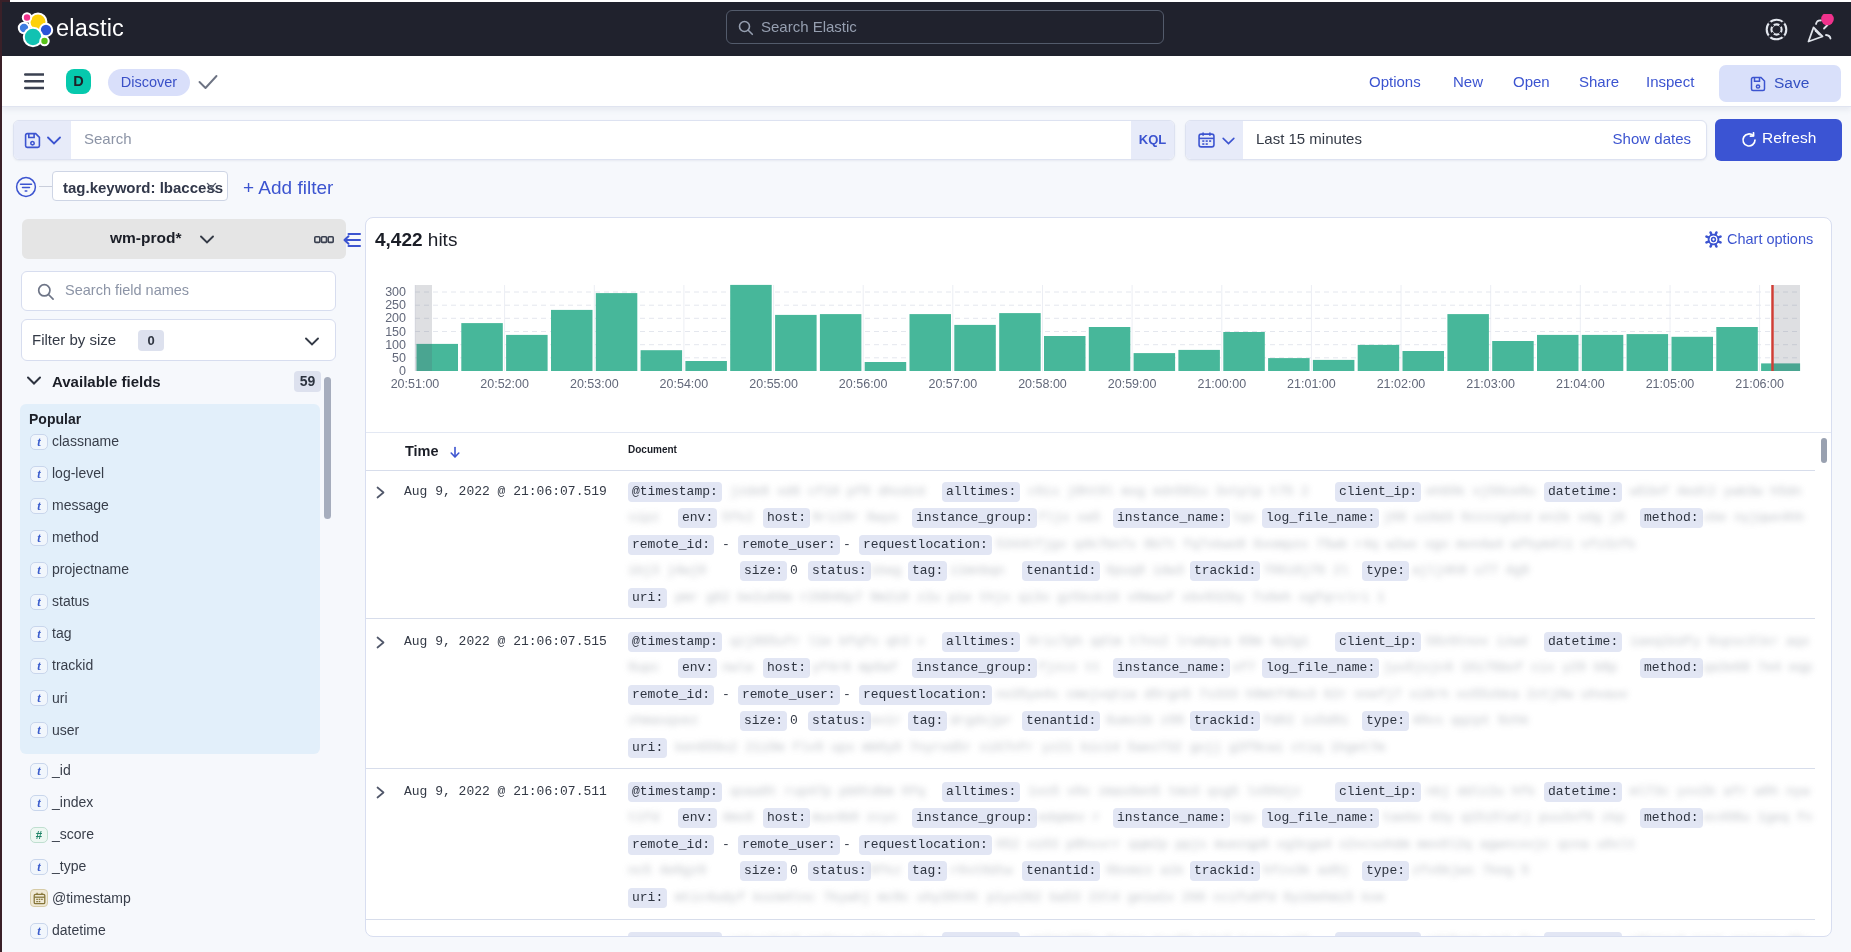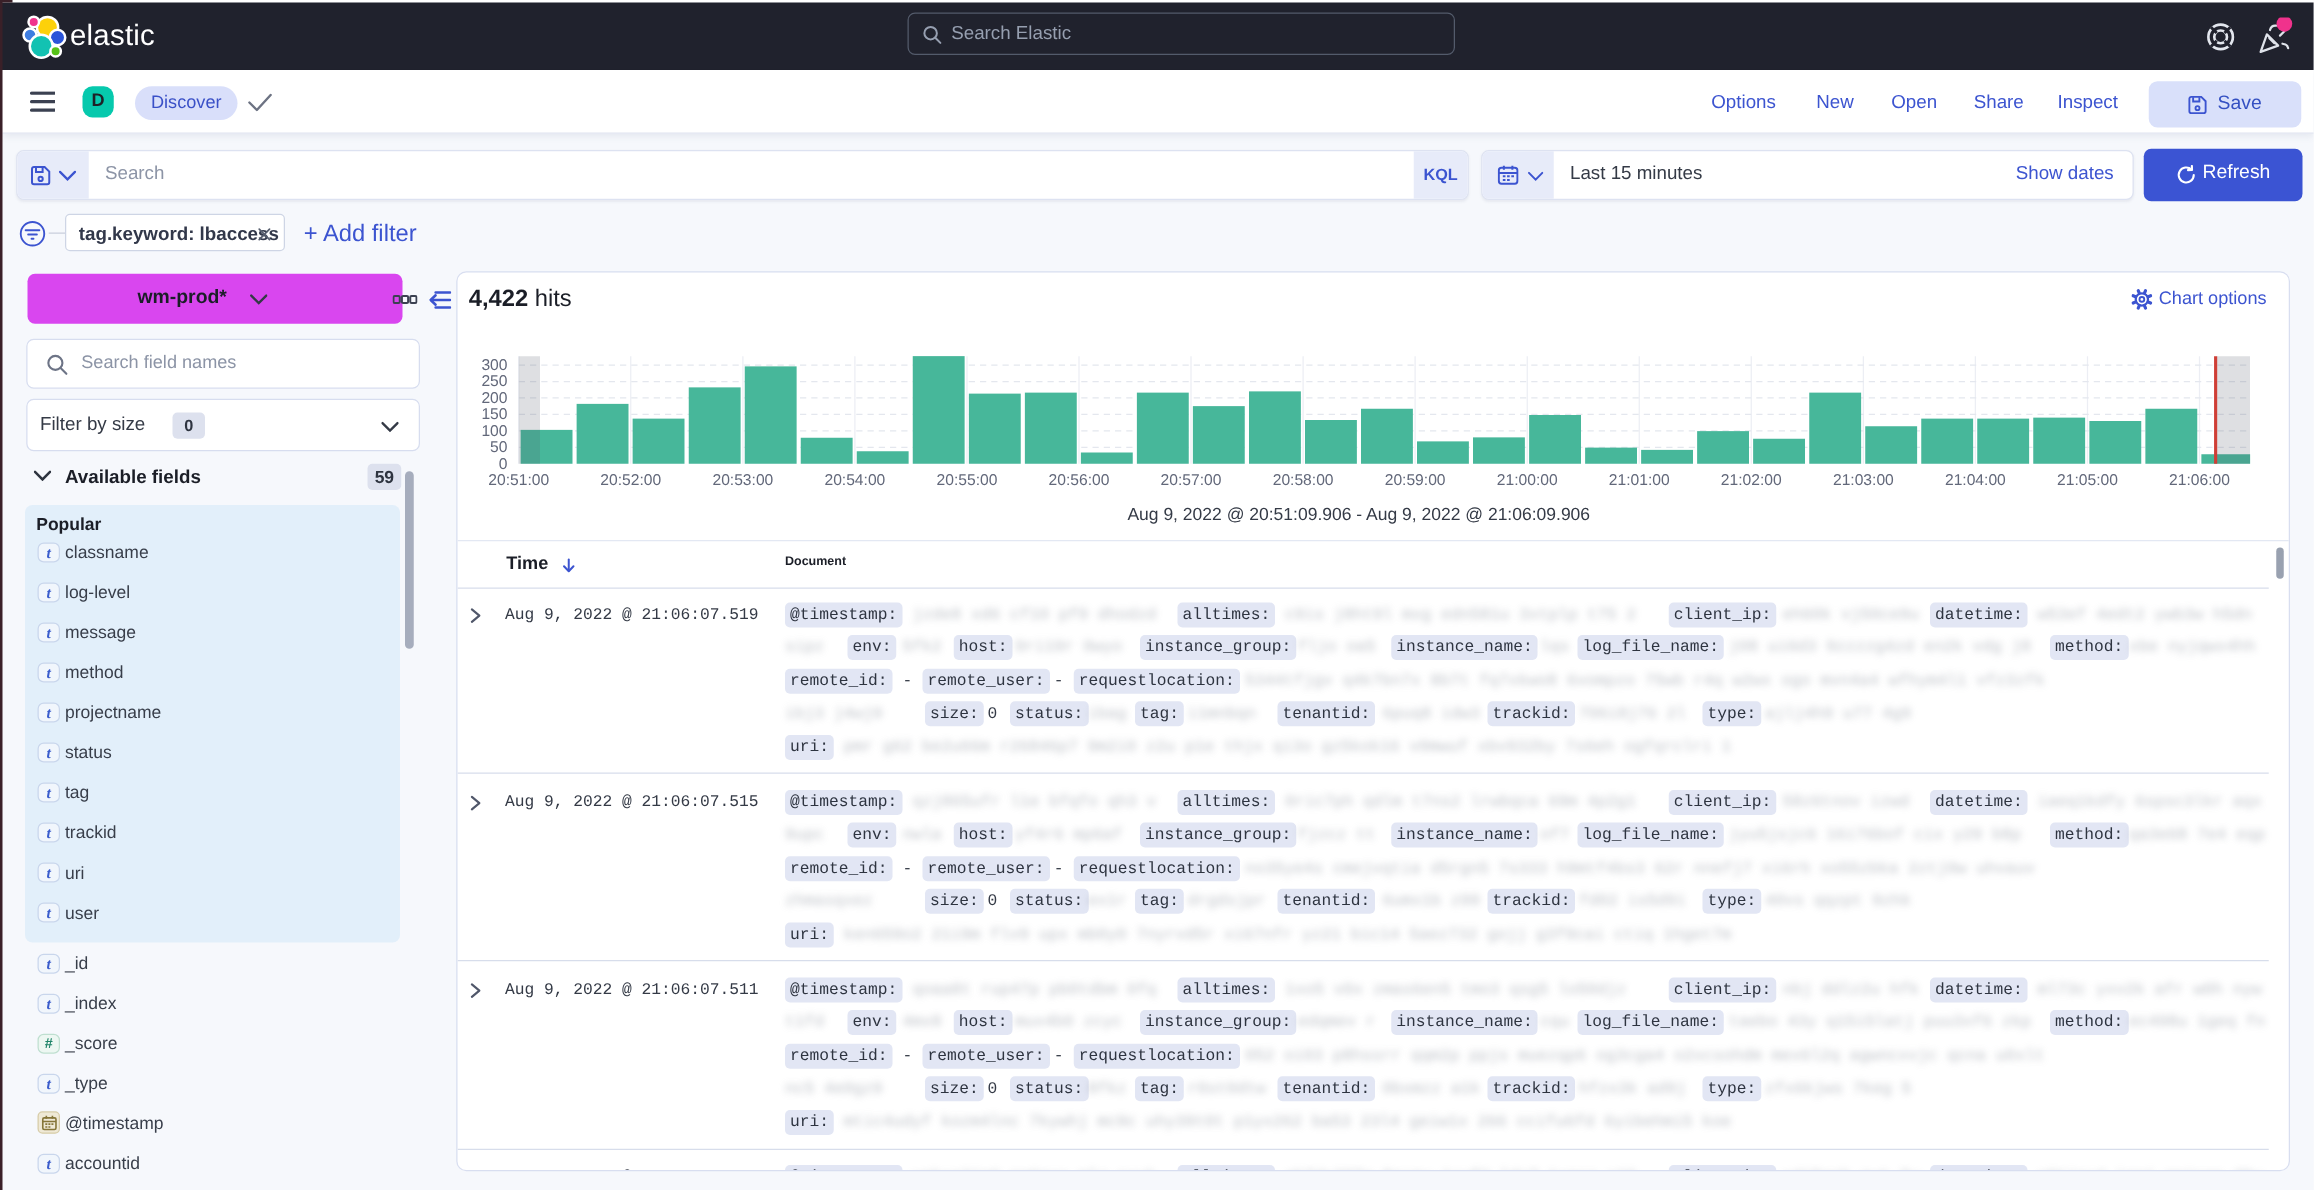--- a/index.html
+++ b/index.html
@@ -27,21 +27,21 @@
 #dprep{position:absolute;left:0;top:0;width:57px;height:38px;background:#e7ebf9;border-radius:5px 0 0 5px}
 #dtxt{position:absolute;left:70px;top:9px;font-size:15px;color:#343a46}
 #dshow{position:absolute;right:15px;top:9px;font-size:15px;color:#3c54d0}
 #refresh{position:absolute;left:1715px;top:119px;width:127px;height:42px;border-radius:6px;background:#3b54d3}
 #refresh span{position:absolute;left:47px;top:10px;font-size:15.5px;color:#fff}
 
 #fpill{position:absolute;left:52px;top:171px;width:176px;height:30px;background:#fff;border:1px solid #ced5e5;border-radius:4px}
 #fpill b{position:absolute;left:10px;top:7px;font-size:15px;font-weight:bold;color:#32384a}
 #addf{position:absolute;left:243px;top:177px;font-size:19px;color:#3c54d0}
 
-#wmbtn{position:absolute;left:22px;top:219px;width:300px;height:40px;background:#d946ef;border-radius:6px}
+#wmbtn{position:absolute;left:22px;top:219px;width:324px;height:40px;background:#e5e5e5;border-radius:6px}
 #wmbtn b{position:absolute;left:88px;top:10px;font-size:15.5px;color:#1b1e27}
 #sfn{position:absolute;left:21px;top:271px;width:315px;height:40px;background:#fff;border:1px solid #d7ddef;border-radius:6px}
 #sfn span{position:absolute;left:43px;top:10px;font-size:14.5px;color:#8c94a6}
 #fbt{position:absolute;left:21px;top:319px;width:315px;height:42px;background:#fff;border:1px solid #d7ddef;border-radius:6px}
 #fbt .t{position:absolute;left:10px;top:11px;font-size:15px;color:#343a46}
 #fbt .z{position:absolute;left:116px;top:10px;width:26px;height:21px;background:#dde1ee;border-radius:4px;text-align:center;line-height:21px;font-size:13px;font-weight:bold;color:#2e3440}
 #avf{position:absolute;left:52px;top:373px;font-size:15px;font-weight:bold;color:#1b1e27}
 #avfb{position:absolute;left:294px;top:371px;width:27px;height:21px;background:#dde1ee;border-radius:4px;text-align:center;line-height:21px;font-size:14px;font-weight:bold;color:#2e3440}
 #bluep{position:absolute;left:20px;top:404px;width:300px;height:350px;background:#e2effa;border-radius:6px}
 #pop{position:absolute;left:29px;top:411px;font-size:14px;font-weight:bold;color:#1b1e27}
@@ -278,21 +278,21 @@
       <line x1="11" y1="0.8" x2="11" y2="3.6"></line>
       <line x1="4" y1="9" x2="6" y2="9"></line>
       <line x1="7" y1="9" x2="9" y2="9"></line>
       <line x1="10" y1="9" x2="12" y2="9"></line>
       <line x1="4" y1="11.8" x2="6" y2="11.8"></line>
       <line x1="7" y1="11.8" x2="9" y2="11.8"></line>
     </g>
   </svg>
 <div class="fitem" style="top:890.0px">@timestamp</div>
 <div class="tbadge" style="top:922.5px">t</div>
-<div class="fitem" style="top:922.0px">accountid</div>
+<div class="fitem" style="top:922.0px">datetime</div>
 <div id="sscroll"></div>
 <div id="card">
 <div id="hits"><b>4,422</b> hits</div>
 <svg class="abs" style="left:1339px;top:13px" width="17" height="17" viewBox="0 0 17 17">
       <g fill="none" stroke="#3c54d0">
         <circle cx="8.5" cy="8.5" r="4.9" stroke-width="1.8"></circle>
         <circle cx="8.5" cy="8.5" r="1.9" stroke-width="1.5"></circle>
         <g stroke-width="2.5" stroke-linecap="round">
           <line x1="13.49" y1="10.57" x2="15.52" y2="11.41"></line>
           <line x1="10.57" y1="13.49" x2="11.41" y2="15.52"></line>
@@ -380,21 +380,20 @@
       <text x="662.5" y="105" font-size="12.5" fill="#62687a" text-anchor="middle" font-family="Liberation Sans">20:58:00</text>
       <text x="752.1" y="105" font-size="12.5" fill="#62687a" text-anchor="middle" font-family="Liberation Sans">20:59:00</text>
       <text x="841.8" y="105" font-size="12.5" fill="#62687a" text-anchor="middle" font-family="Liberation Sans">21:00:00</text>
       <text x="931.4" y="105" font-size="12.5" fill="#62687a" text-anchor="middle" font-family="Liberation Sans">21:01:00</text>
       <text x="1021.0" y="105" font-size="12.5" fill="#62687a" text-anchor="middle" font-family="Liberation Sans">21:02:00</text>
       <text x="1110.7" y="105" font-size="12.5" fill="#62687a" text-anchor="middle" font-family="Liberation Sans">21:03:00</text>
       <text x="1200.3" y="105" font-size="12.5" fill="#62687a" text-anchor="middle" font-family="Liberation Sans">21:04:00</text>
       <text x="1290.0" y="105" font-size="12.5" fill="#62687a" text-anchor="middle" font-family="Liberation Sans">21:05:00</text>
       <text x="1379.6" y="105" font-size="12.5" fill="#62687a" text-anchor="middle" font-family="Liberation Sans">21:06:00</text>
     </svg>
-<div id="caption">Aug 9, 2022 @ 20:51:09.906 - Aug 9, 2022 @ 21:06:09.906</div>
 <div id="divline"></div>
 <div id="thead-time">Time</div>
 <svg class="abs" style="left:83px;top:228px" width="12" height="13" viewBox="0 0 12 13">
       <g stroke="#3c54d0" stroke-width="1.6" fill="none" stroke-linecap="round" stroke-linejoin="round">
         <line x1="6" y1="1.5" x2="6" y2="10.5"></line>
         <polyline points="2.2,7 6,11 9.8,7"></polyline>
       </g>
     </svg>
 <div id="thead-doc">Document</div>
 <div id="hline"></div>

